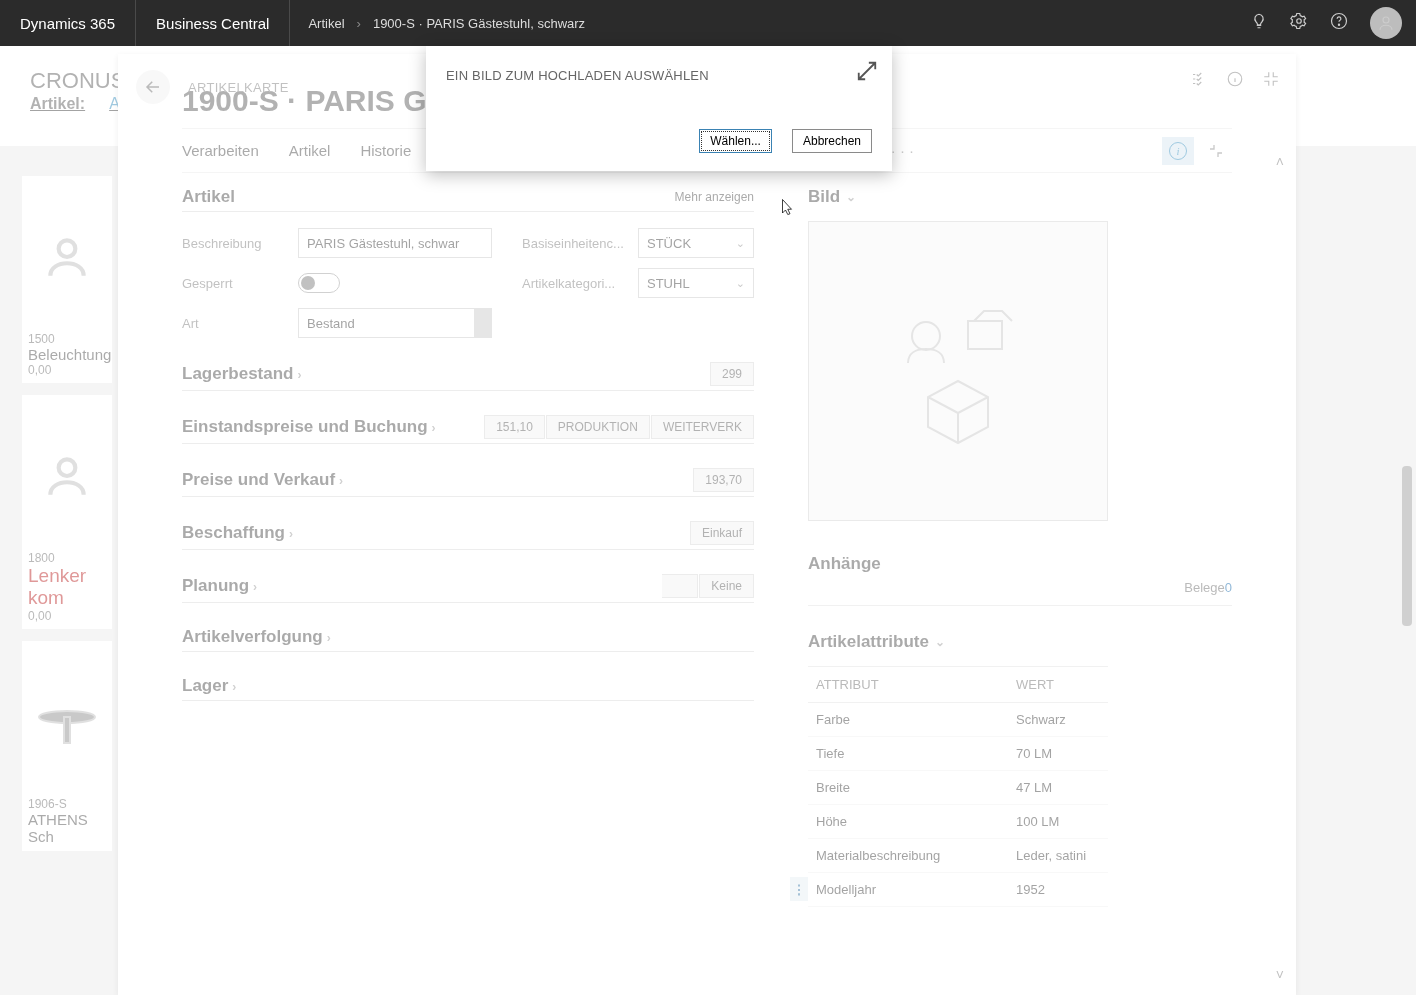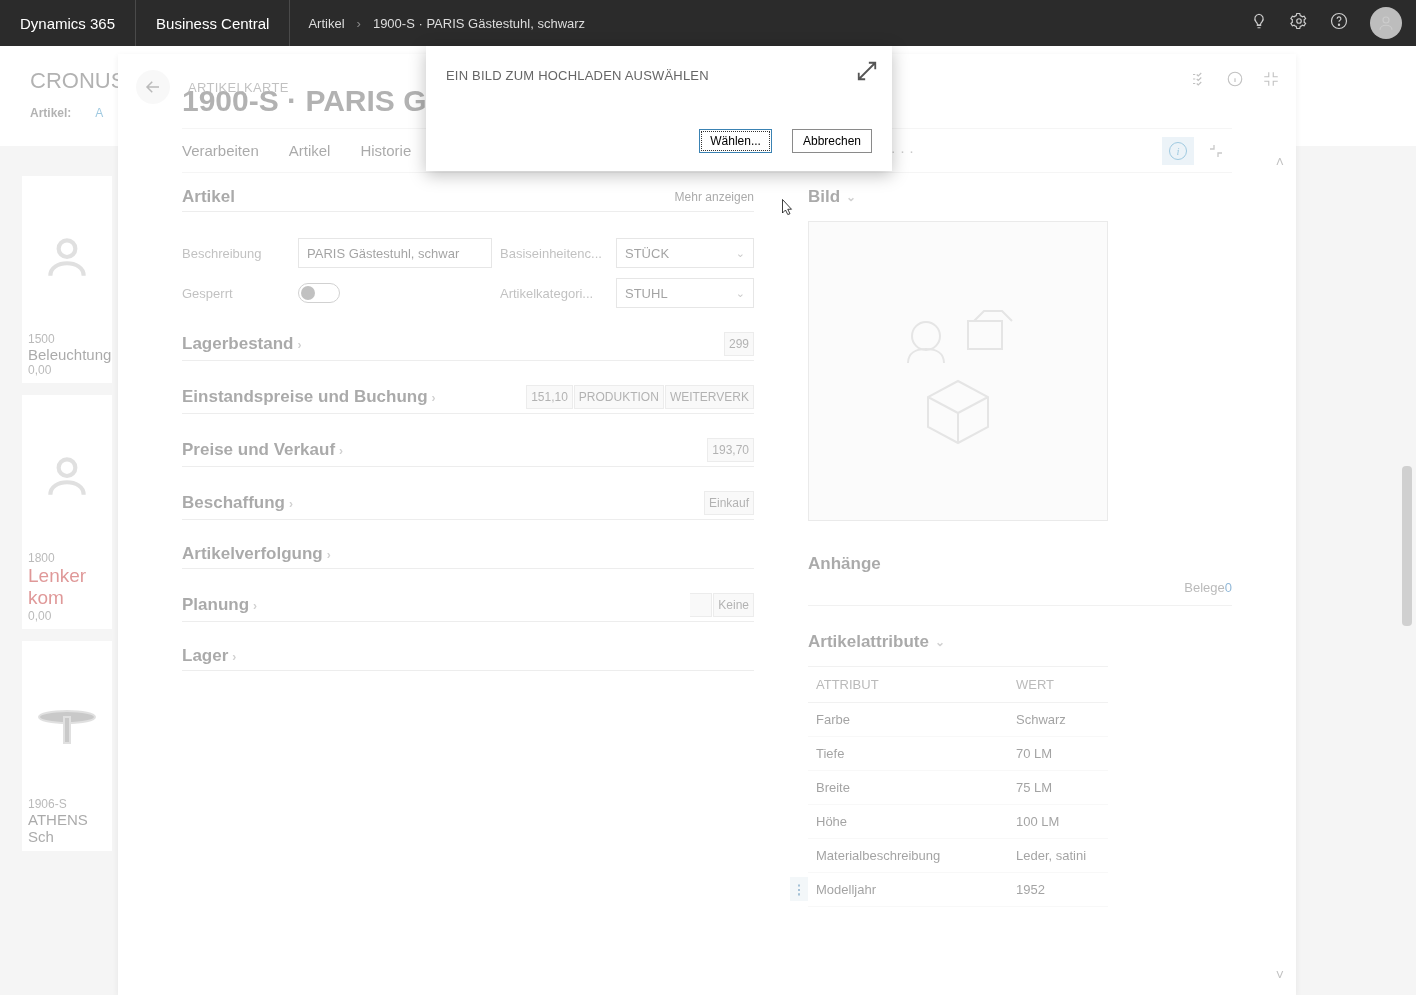--- a/index.html
+++ b/index.html
@@ -42,23 +42,23 @@
   .cols { display:flex; gap:54px; margin-top:14px; }
   .col-left { width:572px; }
   .col-right { flex:1; }
 
   .section-head { display:flex; align-items:center; justify-content:space-between; border-bottom:1px solid #d8d8d8; padding-bottom:4px; margin-top:24px; }
   .section-head.first { margin-top:0; }
   .section-head h3 { font-size:17px; color:#444; font-weight:600; }
   .section-head .more { color:#444; font-size:12px; }
   .section-head .chev-s { margin-left:4px; color:#999; font-size:12px; }
   .section-head .pill-row { display:flex; gap:1px; }
-  .pill { background:#f1f1f1; border:1px solid #d5d5d5; padding:4px 4px; font-size:12px; color:#555; }
-  
-  .form-grid { display:grid; grid-template-columns: 1fr 1fr; gap: 10px 8px; margin-top:26px; }
+  .pill { background:#f1f1f1; border:1px solid #d5d5d5; padding:4px 11px; font-size:12px; color:#555; }
+  
+  .form-grid { display:grid; grid-template-columns: 1fr 1fr; gap: 10px 30px; margin-top:16px; }
   .field-row { display:flex; align-items:center; gap:8px; }
   .field-row label { width:108px; font-size:13px; color:#777; white-space:nowrap; overflow:hidden; }
   .input { flex:1; height:30px; border:1px solid #c8c8c8; background:#fff; padding:0 8px; font-size:13px; color:#333; }
   .select { flex:1; height:30px; border:1px solid #c8c8c8; background:#fff; display:flex; align-items:center; justify-content:space-between; padding:0 8px; font-size:13px; color:#333; }
   .select .caret { color:#888; font-size:11px; }
   .toggle { width:42px; height:20px; border-radius:10px; border:1px solid #999; background:#fff; position:relative; }
   .toggle .knob { position:absolute; left:2px; top:2px; width:14px; height:14px; border-radius:50%; background:#777; }
 
   .bild-head { display:flex; align-items:center; gap:6px; font-size:17px; font-weight:600; color:#444; }
   .imgbox { width:300px; height:300px; border:1px solid #d0d0d0; background:#f6f6f6; margin-top:14px; display:flex; align-items:center; justify-content:center; }
@@ -130,21 +130,21 @@
         </svg>
       </span>
   </div>
 </div>
 
 <div class="workspace">
   <div class="bg">
     <div class="bg-top">
       <span>CRONUS A</span>
     </div>
-    <div style="position:absolute; left:30px; top:60px; display:flex; gap:24px; align-items:center; font-size:12px;">
+    <div style="position:absolute; left:30px; top:49px; display:flex; gap:24px; align-items:center; font-size:16px;text-decoration:underline;">
       <span style="color:#555;font-weight:600">Artikel:</span>
       <span style="color:#2b88bb">A</span>
     </div>
     <div class="bg-side">
       <div class="tile">
         <div class="img">
             <svg width="50" height="50" viewBox="0 0 24 24">
               <circle cx="12" cy="8" r="4"></circle>
               <path d="M4 21c0-4 4-6 8-6s8 2 8 6"></path>
             </svg>
@@ -250,20 +250,27 @@
                   <div class="knob"></div>
                 </div>
             </div>
             <div class="field-row">
               <label>Artikelkategori...</label>
               <div class="select">
                   <span>STUHL</span>
                   <span class="caret">⌄</span>
                 </div>
             </div>
+            <div class="field-row">
+              <label>Art</label>
+              <div class="select" style="border-right:18px solid #c8c8c8">
+                  <span>Bestand</span>
+                  <span class="caret"></span>
+                </div>
+            </div>
           </div>
 
           <div class="section-head">
             <h3><span>Lagerbestand</span><span class="chev-s">›</span></h3>
             <div class="pill-row">
                 <span class="pill">299</span>
               </div>
           </div>
 
           <div class="section-head">
@@ -283,29 +290,29 @@
           </div>
 
           <div class="section-head">
             <h3><span>Beschaffung</span><span class="chev-s">›</span></h3>
             <div class="pill-row">
                 <span class="pill">Einkauf</span>
               </div>
           </div>
 
           <div class="section-head">
-            <h3><span>Artikelverfolgung</span><span class="chev-s">›</span></h3>
-          </div>
-
-          <div class="section-head">
             <h3><span>Planung</span><span class="chev-s">›</span></h3>
             <div class="pill-row">
                 <span class="pill" style="margin-left:-20px;border-left:none">&nbsp;&nbsp;&nbsp;&nbsp;</span>
                 <span class="pill">Keine</span>
               </div>
+          </div>
+
+          <div class="section-head">
+            <h3><span>Artikelverfolgung</span><span class="chev-s">›</span></h3>
           </div>
 
           <div class="section-head">
             <h3><span>Lager</span><span class="chev-s">›</span></h3>
           </div>
         </div>
 
         <div class="col-right">
           <div class="bild-head">
               <span>Bild</span>
@@ -338,21 +345,21 @@
             <div class="row">
                 <div class="c1">Farbe</div>
                 <div class="c2">Schwarz</div>
               </div>
             <div class="row">
                 <div class="c1">Tiefe</div>
                 <div class="c2">70 LM</div>
               </div>
             <div class="row">
                 <div class="c1">Breite</div>
-                <div class="c2">75 LM</div>
+                <div class="c2">47 LM</div>
               </div>
             <div class="row">
                 <div class="c1">Höhe</div>
                 <div class="c2">100 LM</div>
               </div>
             <div class="row">
                 <div class="c1">Materialbeschreibung</div>
                 <div class="c2">Leder, satini</div>
               </div>
             <div class="row sel">

